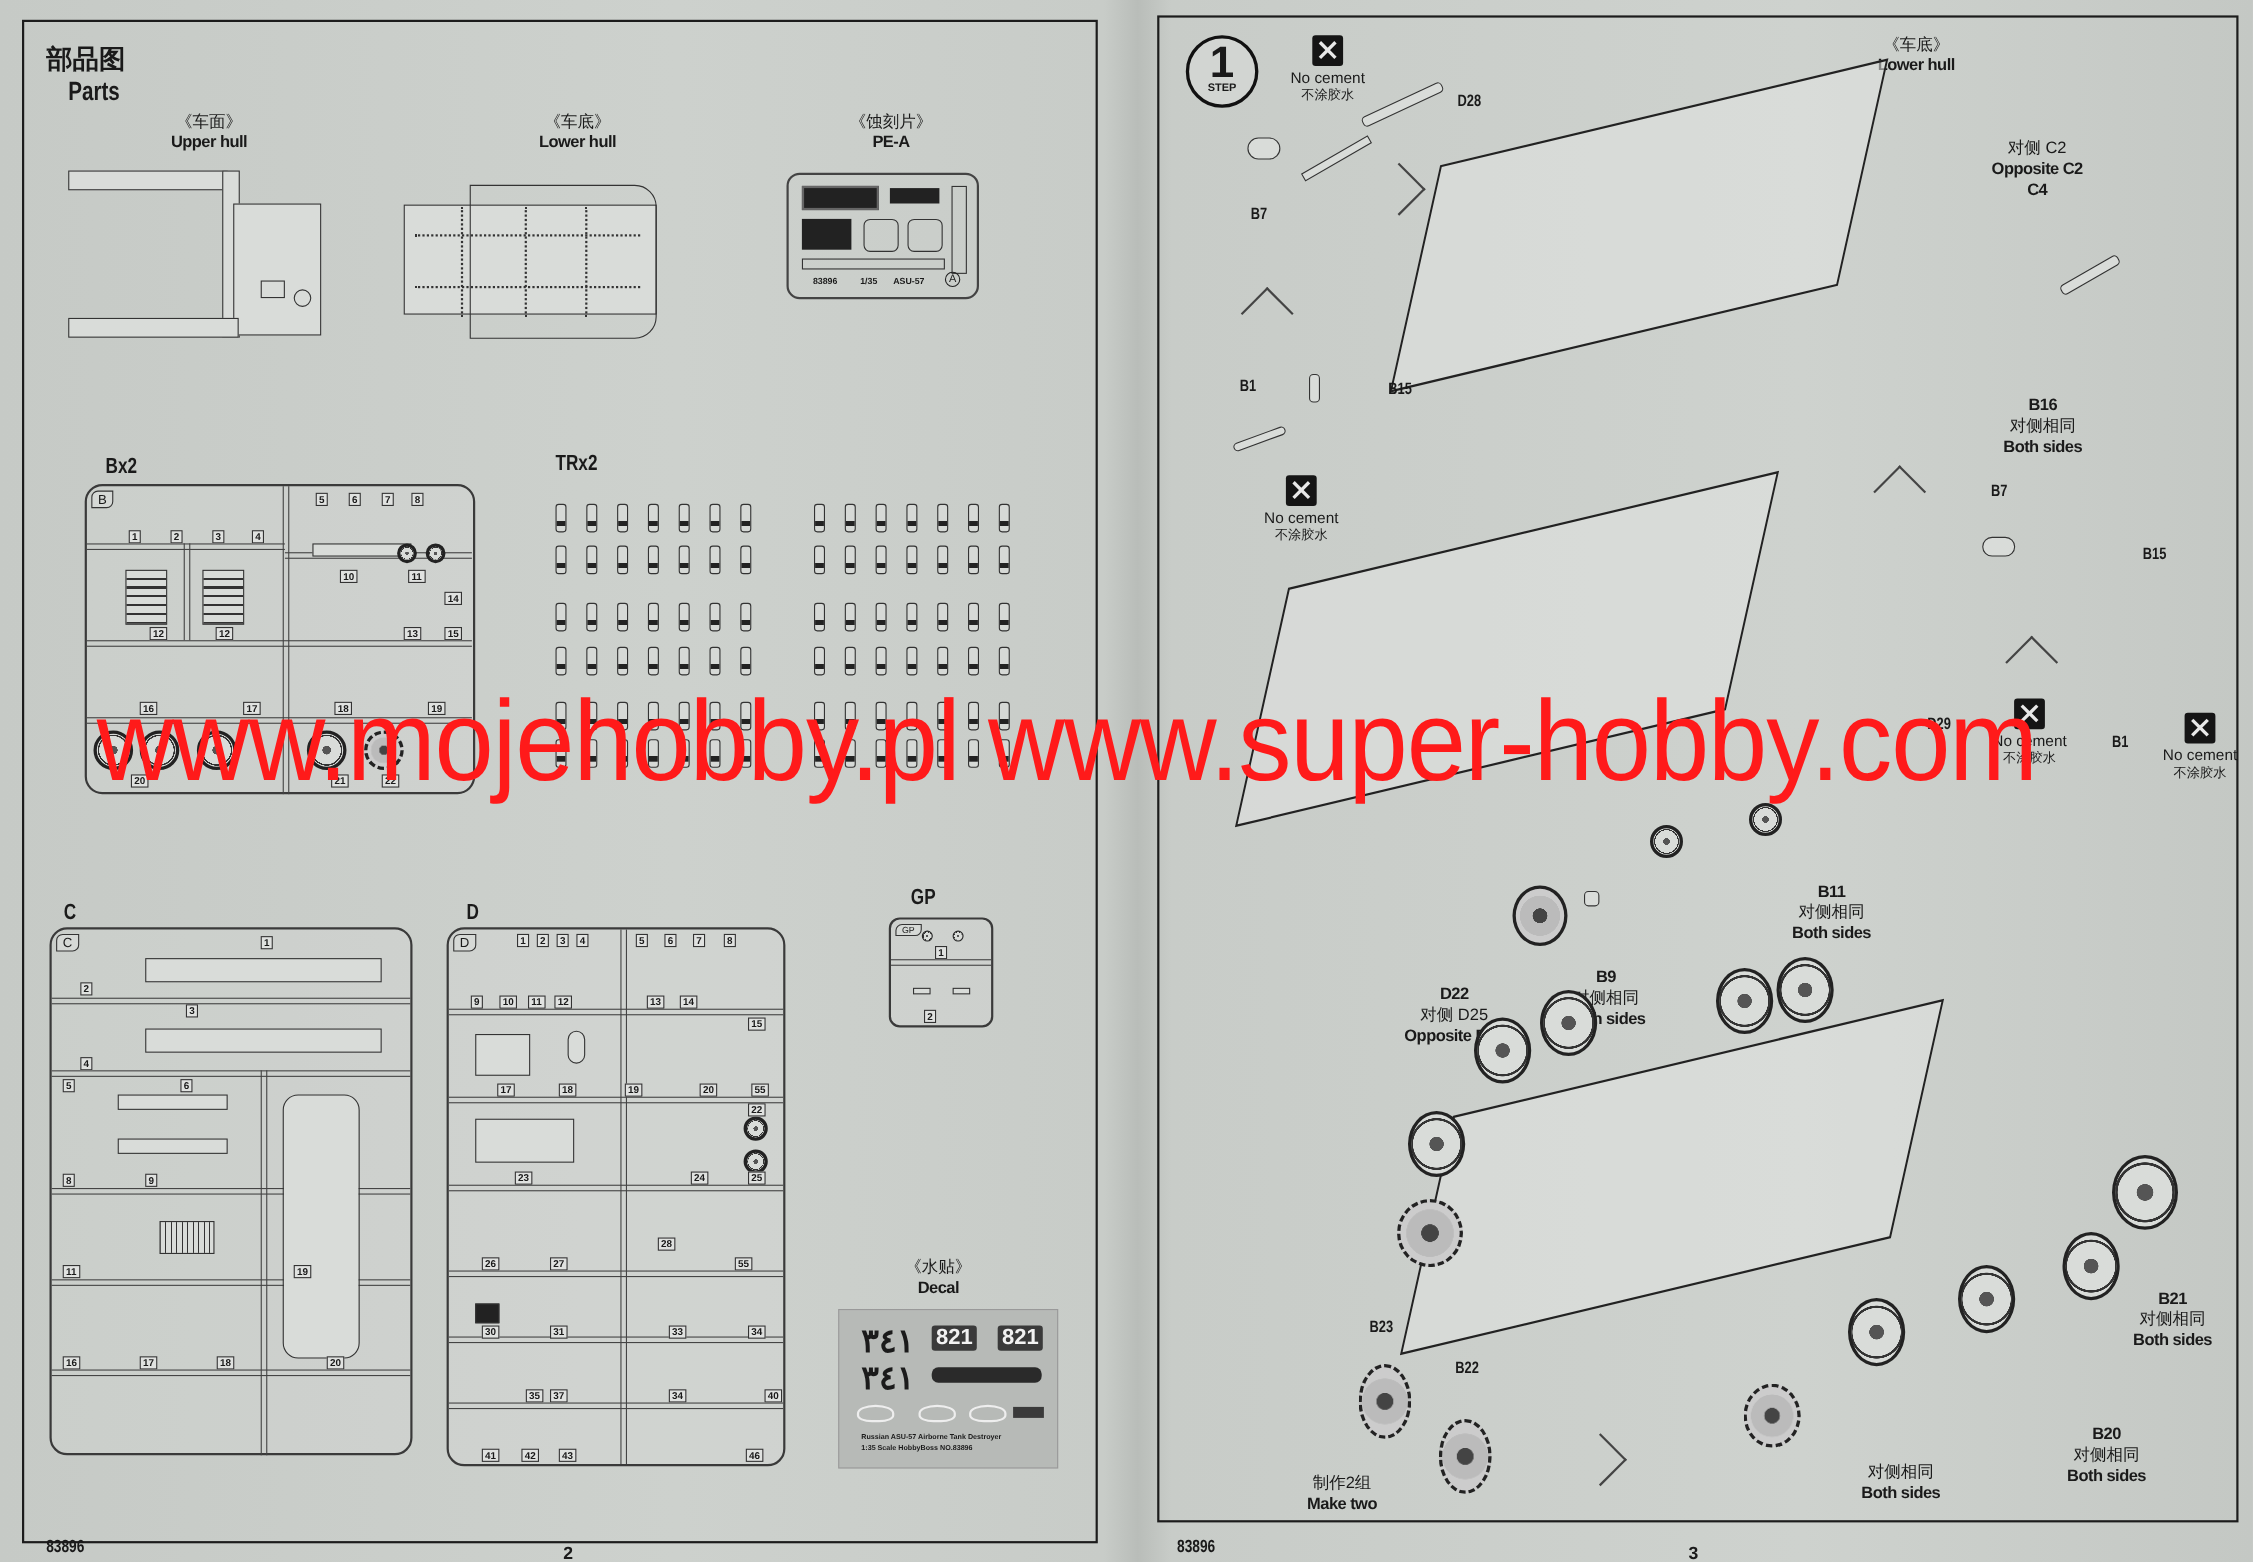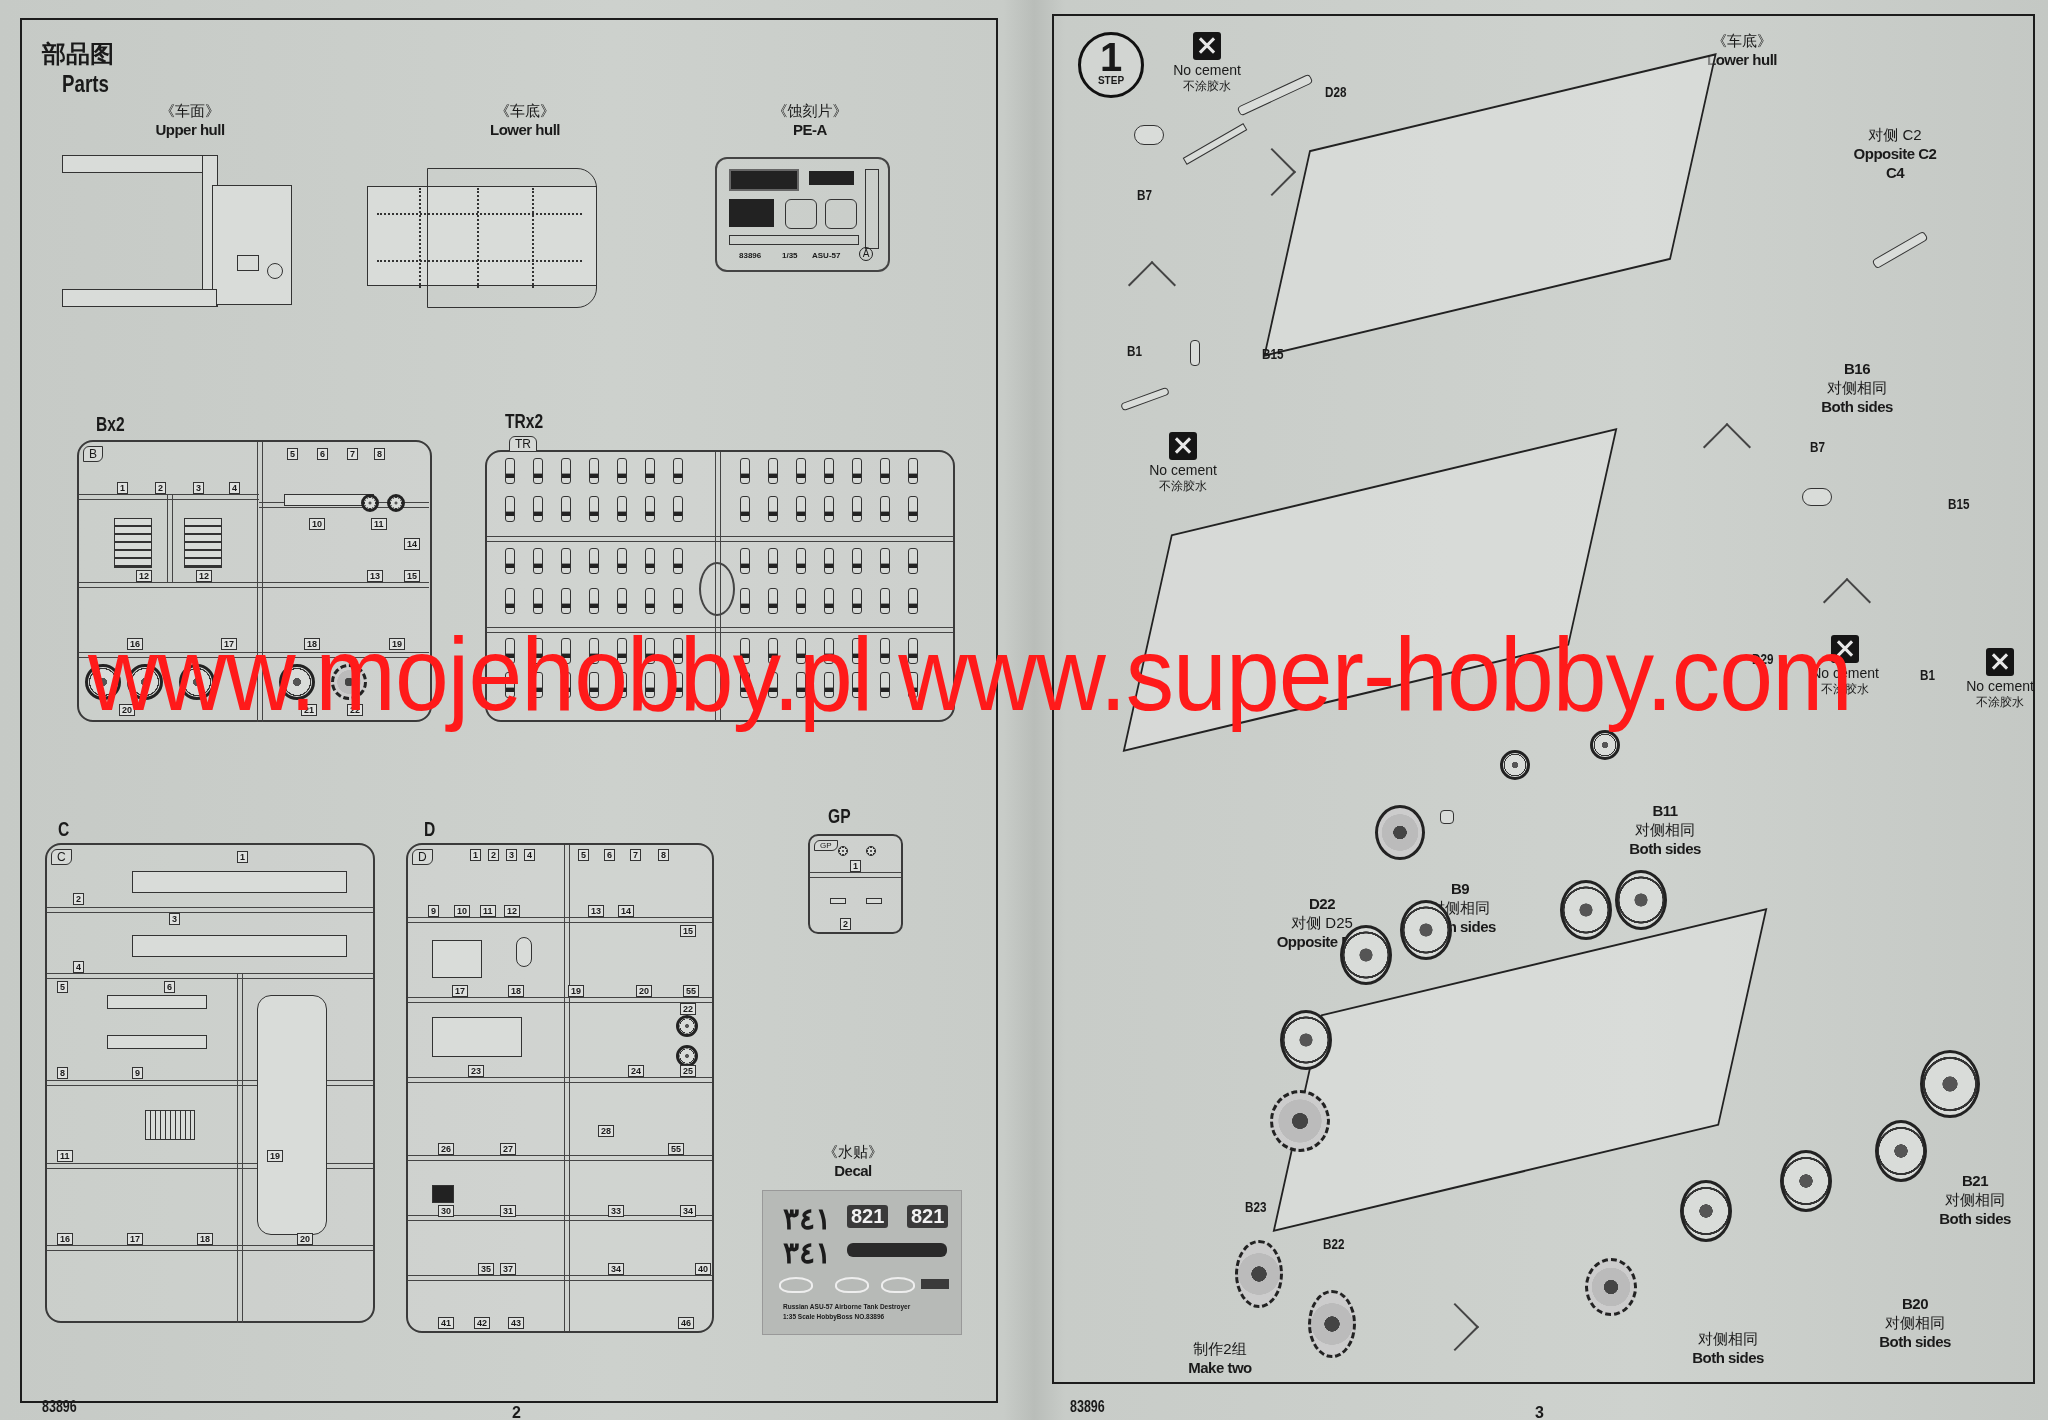--- a/index.html
+++ b/index.html
@@ -148,27 +148,20 @@
     <div class="part" style="left:35px;top:76px;width:38px;height:50px;background:repeating-linear-gradient(#d9dcd9 0 6px,#333 6px 8px);"></div>
     <div class="part" style="left:105px;top:76px;width:38px;height:50px;background:repeating-linear-gradient(#d9dcd9 0 6px,#333 6px 8px);"></div>
     <div class="wheel" style="left:6px;top:222px;width:36px;height:36px;"></div>
     <div class="wheel" style="left:48px;top:222px;width:36px;height:36px;"></div>
     <div class="wheel" style="left:100px;top:222px;width:36px;height:36px;"></div>
     <div class="wheel" style="left:200px;top:222px;width:36px;height:36px;"></div>
     <div class="sprocket" style="left:252px;top:222px;width:36px;height:36px;"></div>
   </div>
 
   <div class="sec-title" style="left:505px;top:410px;"><span class="cond">TRx2</span></div>
-  <div class="sprue" style="left:485px;top:450px;width:470px;height:272px;">
-    <span class="tag" style="top:-16px;left:22px;border-radius:6px 6px 0 0;">TR</span>
-    <div class="runner-v" style="left:228px;top:0;height:268px;"></div>
-    <div class="runner-h" style="left:0;top:84px;width:466px;"></div>
-    <div class="runner-h" style="left:0;top:175px;width:466px;"></div>
-    <div class="wheel" style="left:212px;top:110px;width:36px;height:54px;border:2px solid #444;background:transparent;border-radius:50%;"></div>
-  </div>
   <div id="tr-links">
       <div class="trlink" style="left: 505px; top: 458px;"></div>
       <div class="trlink" style="left: 533px; top: 458px;"></div>
       <div class="trlink" style="left: 561px; top: 458px;"></div>
       <div class="trlink" style="left: 589px; top: 458px;"></div>
       <div class="trlink" style="left: 617px; top: 458px;"></div>
       <div class="trlink" style="left: 645px; top: 458px;"></div>
       <div class="trlink" style="left: 673px; top: 458px;"></div>
       <div class="trlink" style="left: 740px; top: 458px;"></div>
       <div class="trlink" style="left: 768px; top: 458px;"></div>
@@ -390,21 +383,21 @@
   <div class="part" style="left:94px;top:125px;width:30px;height:20px;border-radius:10px;"></div>
   <div class="part" style="left:140px;top:140px;width:70px;height:8px;transform:rotate(-30deg);"></div>
   <div class="part" style="left:195px;top:90px;width:80px;height:10px;transform:rotate(-25deg);border-radius:4px;"></div>
   <div class="arrow-hint" style="left:215px;top:155px;transform:rotate(135deg);"></div>
 
   <div class="lbl" style="left:662px;top:32px;width:80px;">
     <span class="zh">《车底》</span>
     <span class="en">Lower hull</span>
   </div>
   <div class="hull-iso" style="left:240px;top:110px;width:420px;height:190px;transform:skewY(-26deg) rotate(14deg);"></div>
-  <div class="lbl" style="left:805px;top:126px;width:100px;">
+  <div class="lbl" style="left:762px;top:126px;width:100px;">
     <span class="zh">对侧 C2</span>
     <span class="en">Opposite C2</span>
     <span class="en">C4</span>
   </div>
   <div class="part" style="left:830px;top:245px;width:60px;height:10px;transform:rotate(-30deg);border-radius:4px;"></div>
   <div class="lbl" style="left:772px;top:360px;width:90px;">
     <span class="en">B16</span>
     <span class="zh">对侧相同</span>
     <span class="en">Both sides</span>
   </div>

